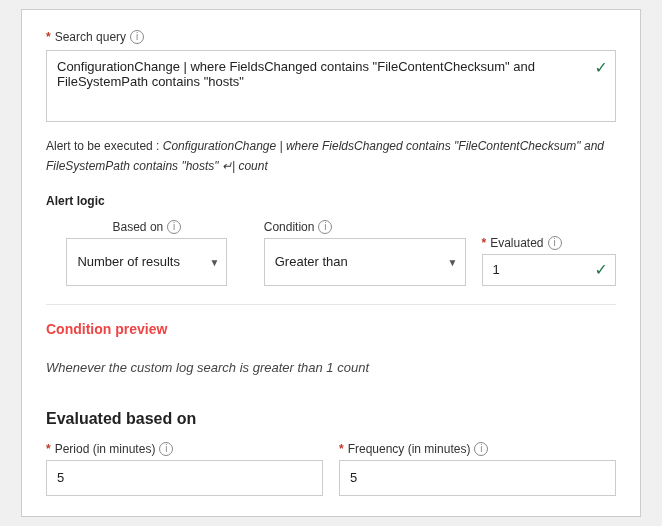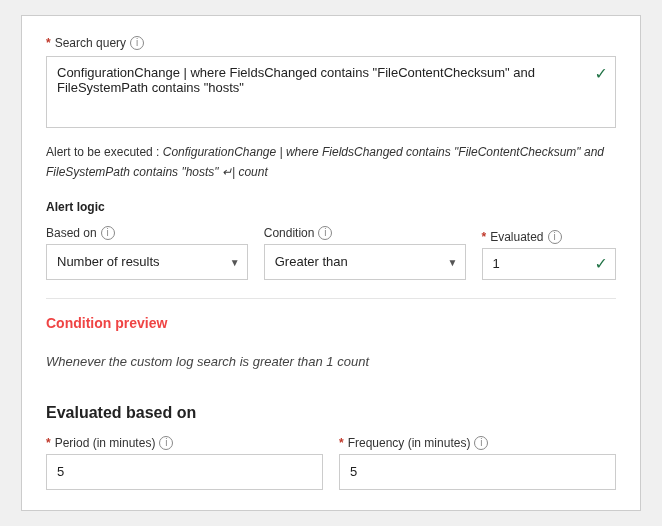--- a/index.html
+++ b/index.html
@@ -84,36 +84,36 @@
       display: flex;
       gap: 16px;
       align-items: flex-end;
       margin-bottom: 18px;
     }
     .field-group {
       display: flex;
       flex-direction: column;
       gap: 4px;
     }
-    .field-group.based-on { flex: 1.5; }
+    .field-group.based-on { flex: 1.5; align-items: center; }
     .field-group.condition { flex: 1.5; }
     .field-group.threshold { flex: 1; }
     .field-label {
       font-size: 12px;
       color: #333;
       display: flex;
       align-items: center;
       gap: 4px;
     }
     .select-wrapper {
       position: relative;
     }
     .select-control {
       width: 100%;
-      height: 36px;
+      height: 48px;
       border: 1px solid #ccc;
       background: #fff;
       padding: 0 30px 0 10px;
       font-size: 13px;
       font-family: 'Segoe UI', Arial, sans-serif;
       appearance: none;
       -webkit-appearance: none;
       cursor: pointer;
       color: #222;
     }

